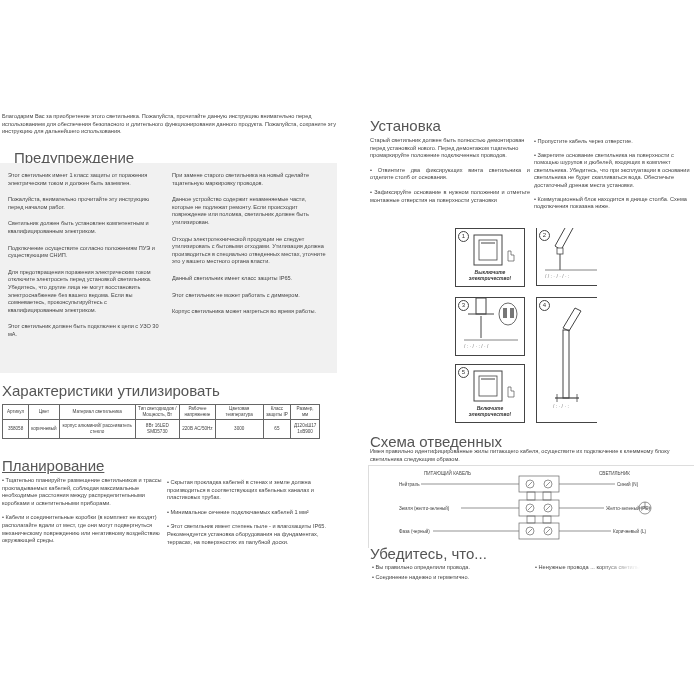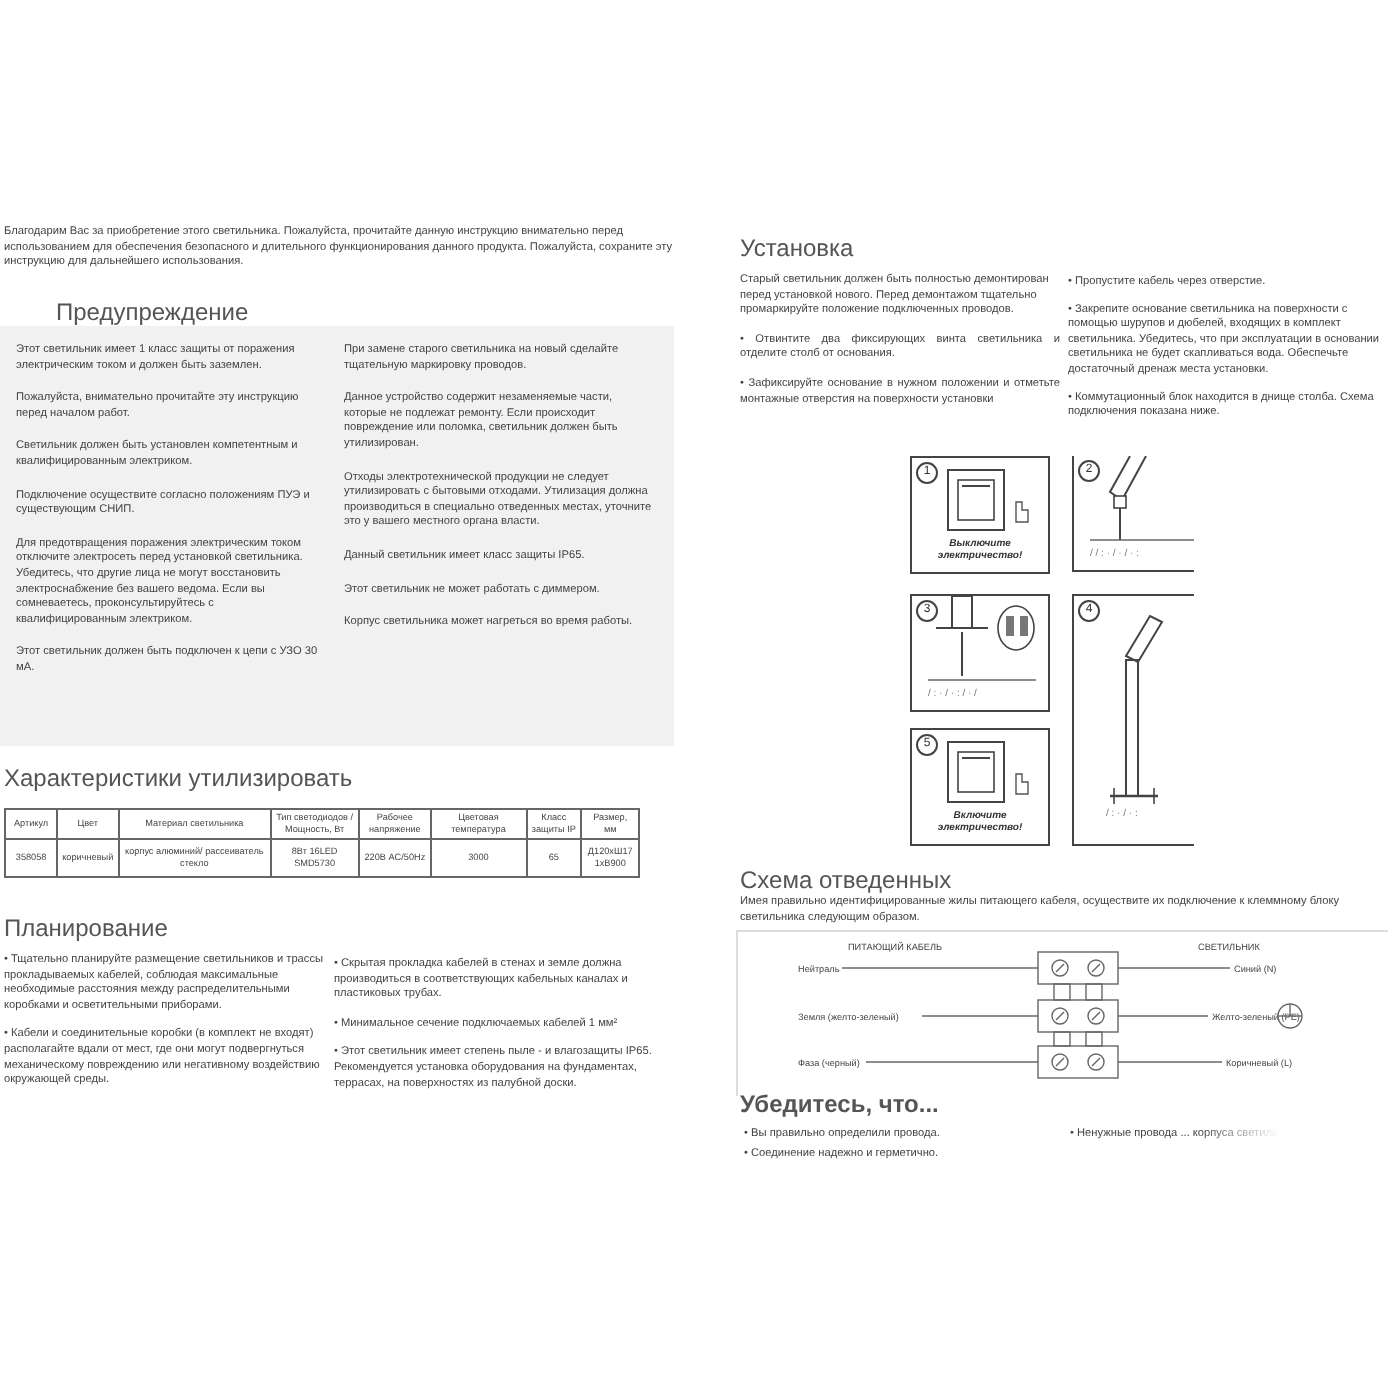--- a/index.html
+++ b/index.html
@@ -1,49 +1,49 @@
 <!DOCTYPE html>
 <html><head>
 <meta charset="utf-8">
 <style>
   html, body { margin:0; padding:0; background:#ffffff; }
   body { width:700px; height:700px; position:relative; overflow:hidden; font-family:"Liberation Sans", sans-serif; color:#3a3a3a; }
   .abs { position:absolute; }
   .small { font-size:5.6px; line-height:7.6px; color:#444; }
-  .h2 { font-size:12px; color:#555; font-weight:normal; margin:0; }
+  .h2 { font-size:15px; color:#555; font-weight:normal; margin:0; }
   .intro { left:2px; top:113px; width:340px; }
-  .warn-title { left:16px; top:149px;padding-left:12px; }
+  .warn-title { left:2px; top:149px;padding-left:12px; }
   .warn-box { left:0; top:163px; width:337px; height:210px; background:#f1f1f1; }
   .warn-col p { margin:0 0 9px 0; }
   .warn-col1 { left:8px; top:172px; width:152px; }
   .warn-col2 { left:172px; top:172px; width:155px; }
   .spec-title { left:2px; top:382px; }
   table.spec { position:absolute; left:2px; top:404px; width:318px; border-collapse:collapse; font-size:4.6px; line-height:6px; color:#444; }
   table.spec th, table.spec td { border:1px solid #666; padding:1px 2px; text-align:center; font-weight:normal; vertical-align:middle; }
   table.spec tr.head th { height:12px; }
   table.spec tr.row td { height:16px; }
   table.spec { border-top:1.5px solid #444; border-bottom:1.5px solid #444; }
-  .plan-title { left:2px; top:457px; }
+  .plan-title { left:2px; top:457px;text-decoration:underline; }
   .plan-col1 { left:2px; top:477px; width:160px; }
   .plan-col2 { left:167px; top:479px; width:160px; }
   .plan-col1 p, .plan-col2 p { margin:0 0 7px 0; }
   .inst-title { left:370px; top:117px; }
   .inst-col1 { left:370px; top:137px; width:160px; }
   .inst-col1 p { margin:0 0 7px 0; }
   .inst-col1 .just { text-align:justify; }
   .inst-col2 { left:534px; top:138px; width:162px; }
   .inst-col2 p { margin:0 0 6px 0; }
   .fig { position:absolute; border:1px solid #444; background:#fff; }
   .fig-num { position:absolute; left:2px; top:2px; width:9px; height:9px; border:1px solid #444; border-radius:50%; font-size:6px; line-height:9px; text-align:center; color:#333; }
   .fig-caption { position:absolute; left:0; right:0; font-size:5px; font-style:italic; font-weight:bold; text-align:center; line-height:6px; color:#333; }
   .scheme-title { left:370px; top:433px; }
   .scheme-text { left:370px; top:448px; width:320px; }
   .diagram { position:absolute; left:368px; top:465px; width:325px; height:82px; border-top:1px solid #ddd; border-left:1px solid #ddd; }
   .dlabel { position:absolute; font-size:4.6px; color:#444; white-space:nowrap; }
-  .check-title { left:370px; top:545px;font-weight:bold; }
+  .check-title { left:370px; top:545px; }
   .check-col1 { left:372px; top:564px; width:150px; }
   .check-col2 { left:535px; top:564px; width:150px; }
   .check-col1 p, .check-col2 p { margin:0 0 2px 0; }
   .fade { position:absolute; left:600px; top:560px; width:100px; height:30px; background:linear-gradient(90deg, rgba(255,255,255,0), #ffffff 40%); }
 </style>
 </head>
 <body>
 
 <div class="abs small intro">Благодарим Вас за приобретение этого светильника. Пожалуйста, прочитайте данную инструкцию внимательно перед использованием для обеспечения безопасного и длительного функционирования данного продукта. Пожалуйста, сохраните эту инструкцию для дальнейшего использования.</div>
 

